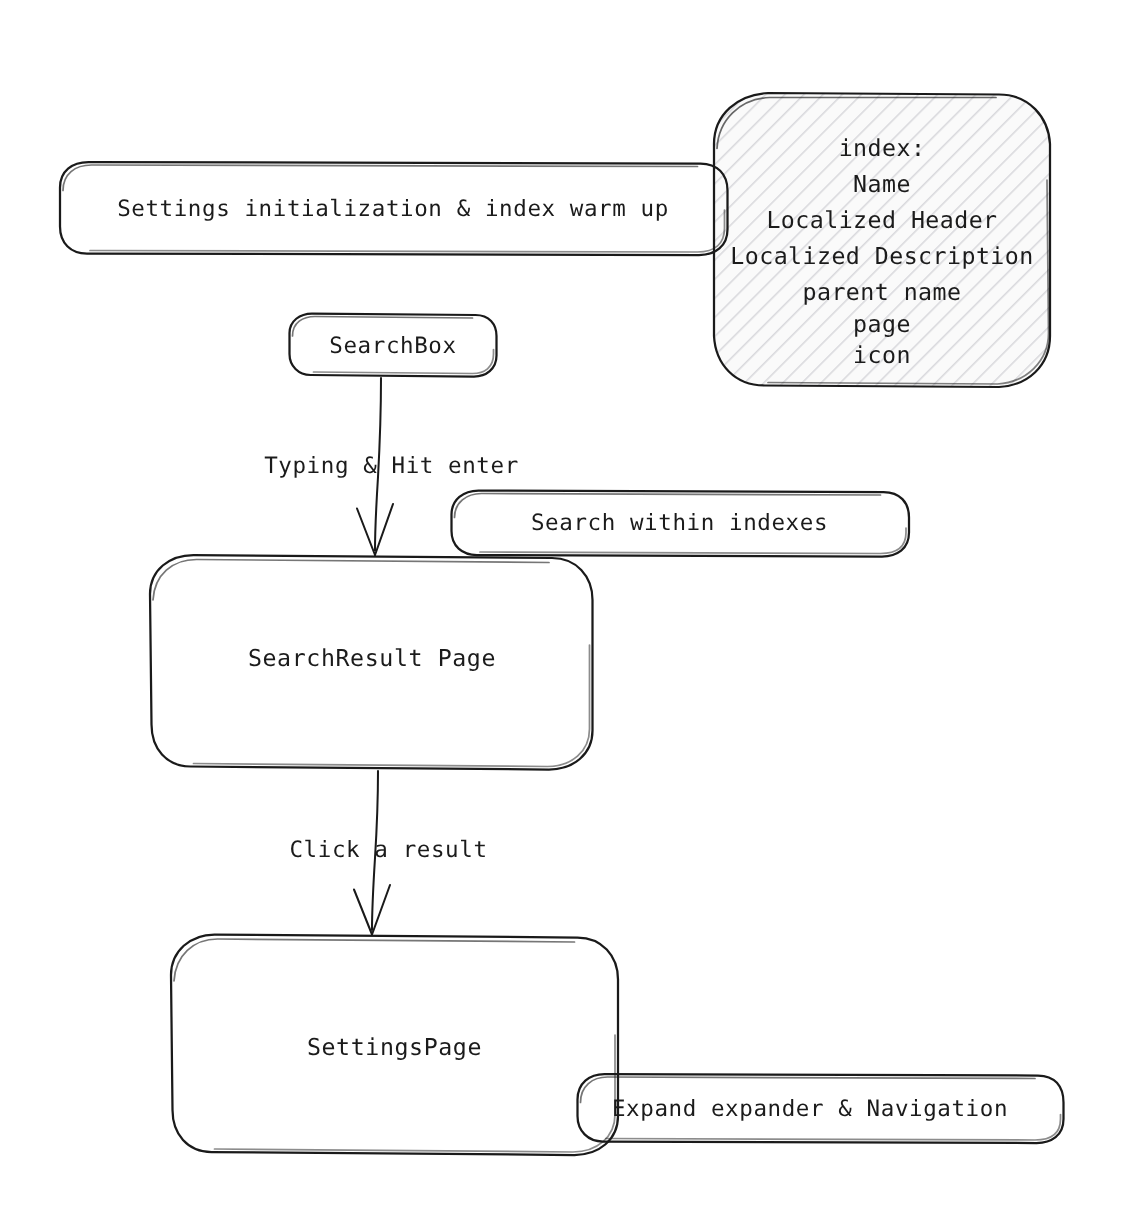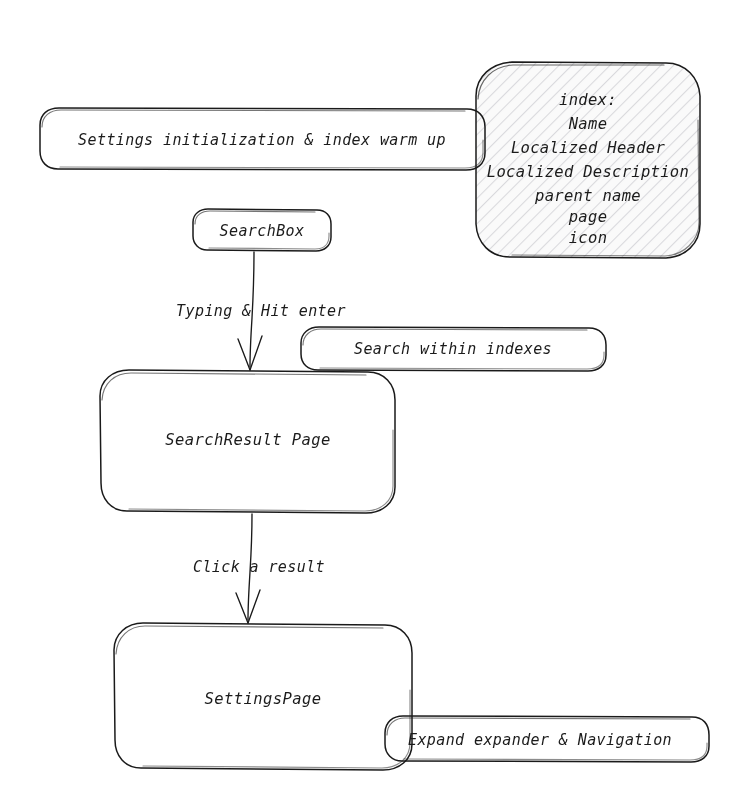--- a/index.html
+++ b/index.html
@@ -10,21 +10,20 @@
   body {
     width: 750px;
     height: 806px;
     font-family: "DejaVu Sans Mono", "Liberation Mono", monospace;
     overflow: hidden;
   }
   #diagram-root {
     position: relative;
     width: 656px;
     height: 806px;
-    font-style: italic;
   }
   svg#flow-svg {
     position: absolute;
     left: 0;
     top: 0;
     width: 750px;
     height: 806px;
     display: block;
   }
   .node-label {

